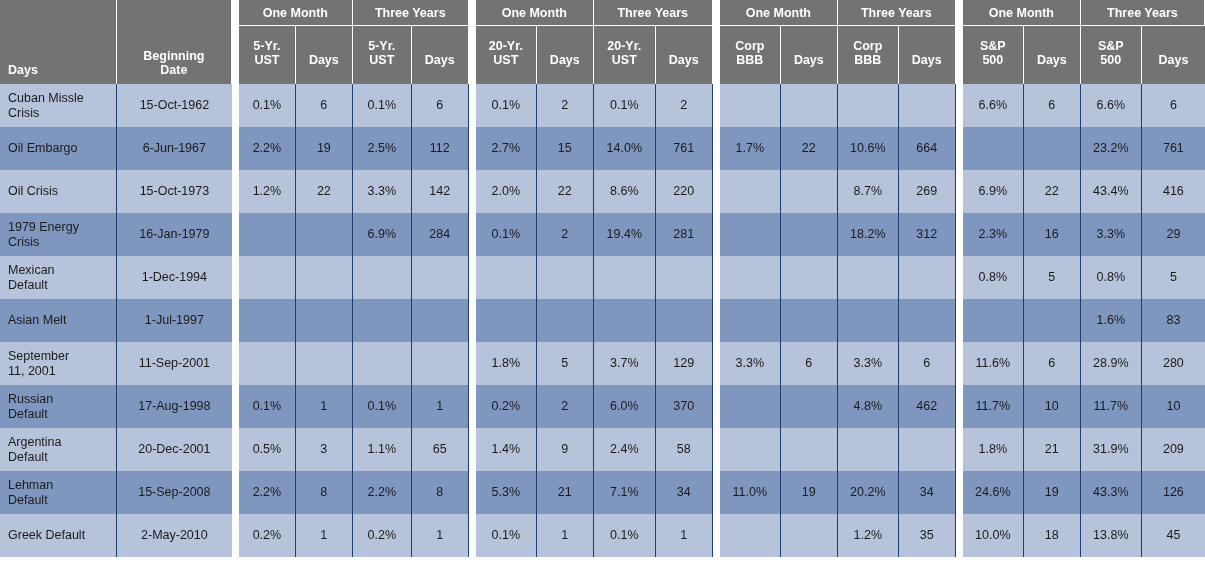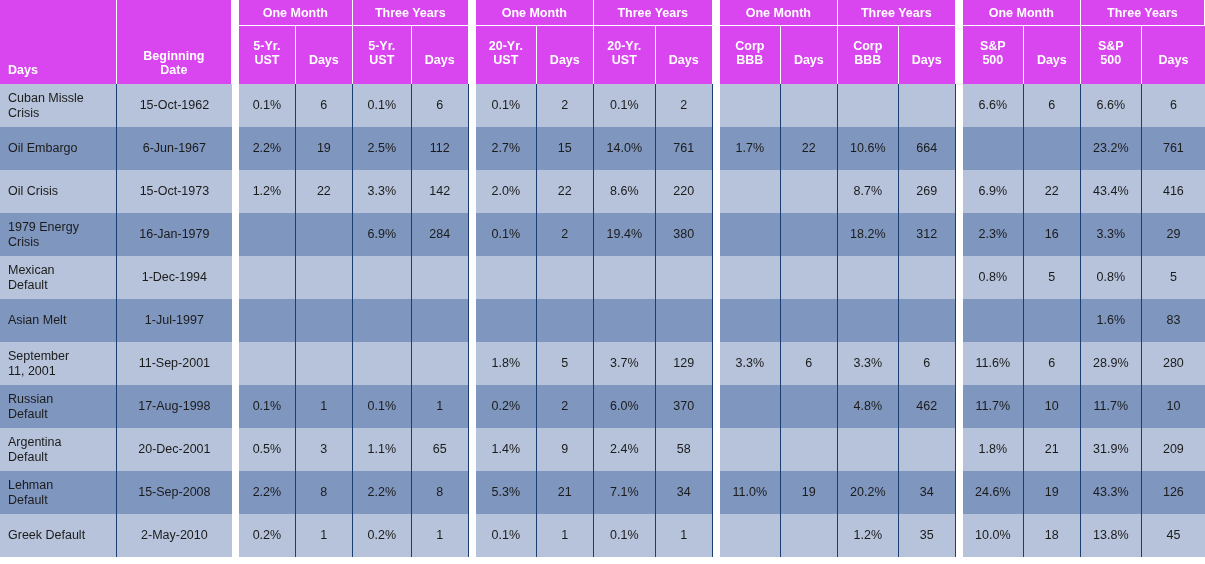--- a/index.html
+++ b/index.html
@@ -22,21 +22,21 @@
 
   table.crisis-table {
     border-collapse: separate;
     border-spacing: 0;
     width: 1205px;
     table-layout: fixed;
   }
 
   
   thead th {
-    background: #d946ef;
+    background: #737373;
     color: #ffffff;
     font-weight: bold;
     font-size: 12.5px;
     line-height: 1.12;
     padding: 0;
     vertical-align: bottom;
     border-right: 1px solid #ffffff;
     box-sizing: border-box;
   }
   th.grp-top {
@@ -293,21 +293,21 @@
           <td class="dt">16-Jan-1979</td>
           <td class="spacer"></td>
           <td class="num"></td>
           <td class="num"></td>
           <td class="num">6.9%</td>
           <td class="num">284</td>
           <td class="spacer"></td>
           <td class="num">0.1%</td>
           <td class="num">2</td>
           <td class="num">19.4%</td>
-          <td class="num">380</td>
+          <td class="num">281</td>
           <td class="spacer"></td>
           <td class="num"></td>
           <td class="num"></td>
           <td class="num">18.2%</td>
           <td class="num">312</td>
           <td class="spacer"></td>
           <td class="num">2.3%</td>
           <td class="num">16</td>
           <td class="num">3.3%</td>
           <td class="num lastcol" style="border-right: none;">29</td>

